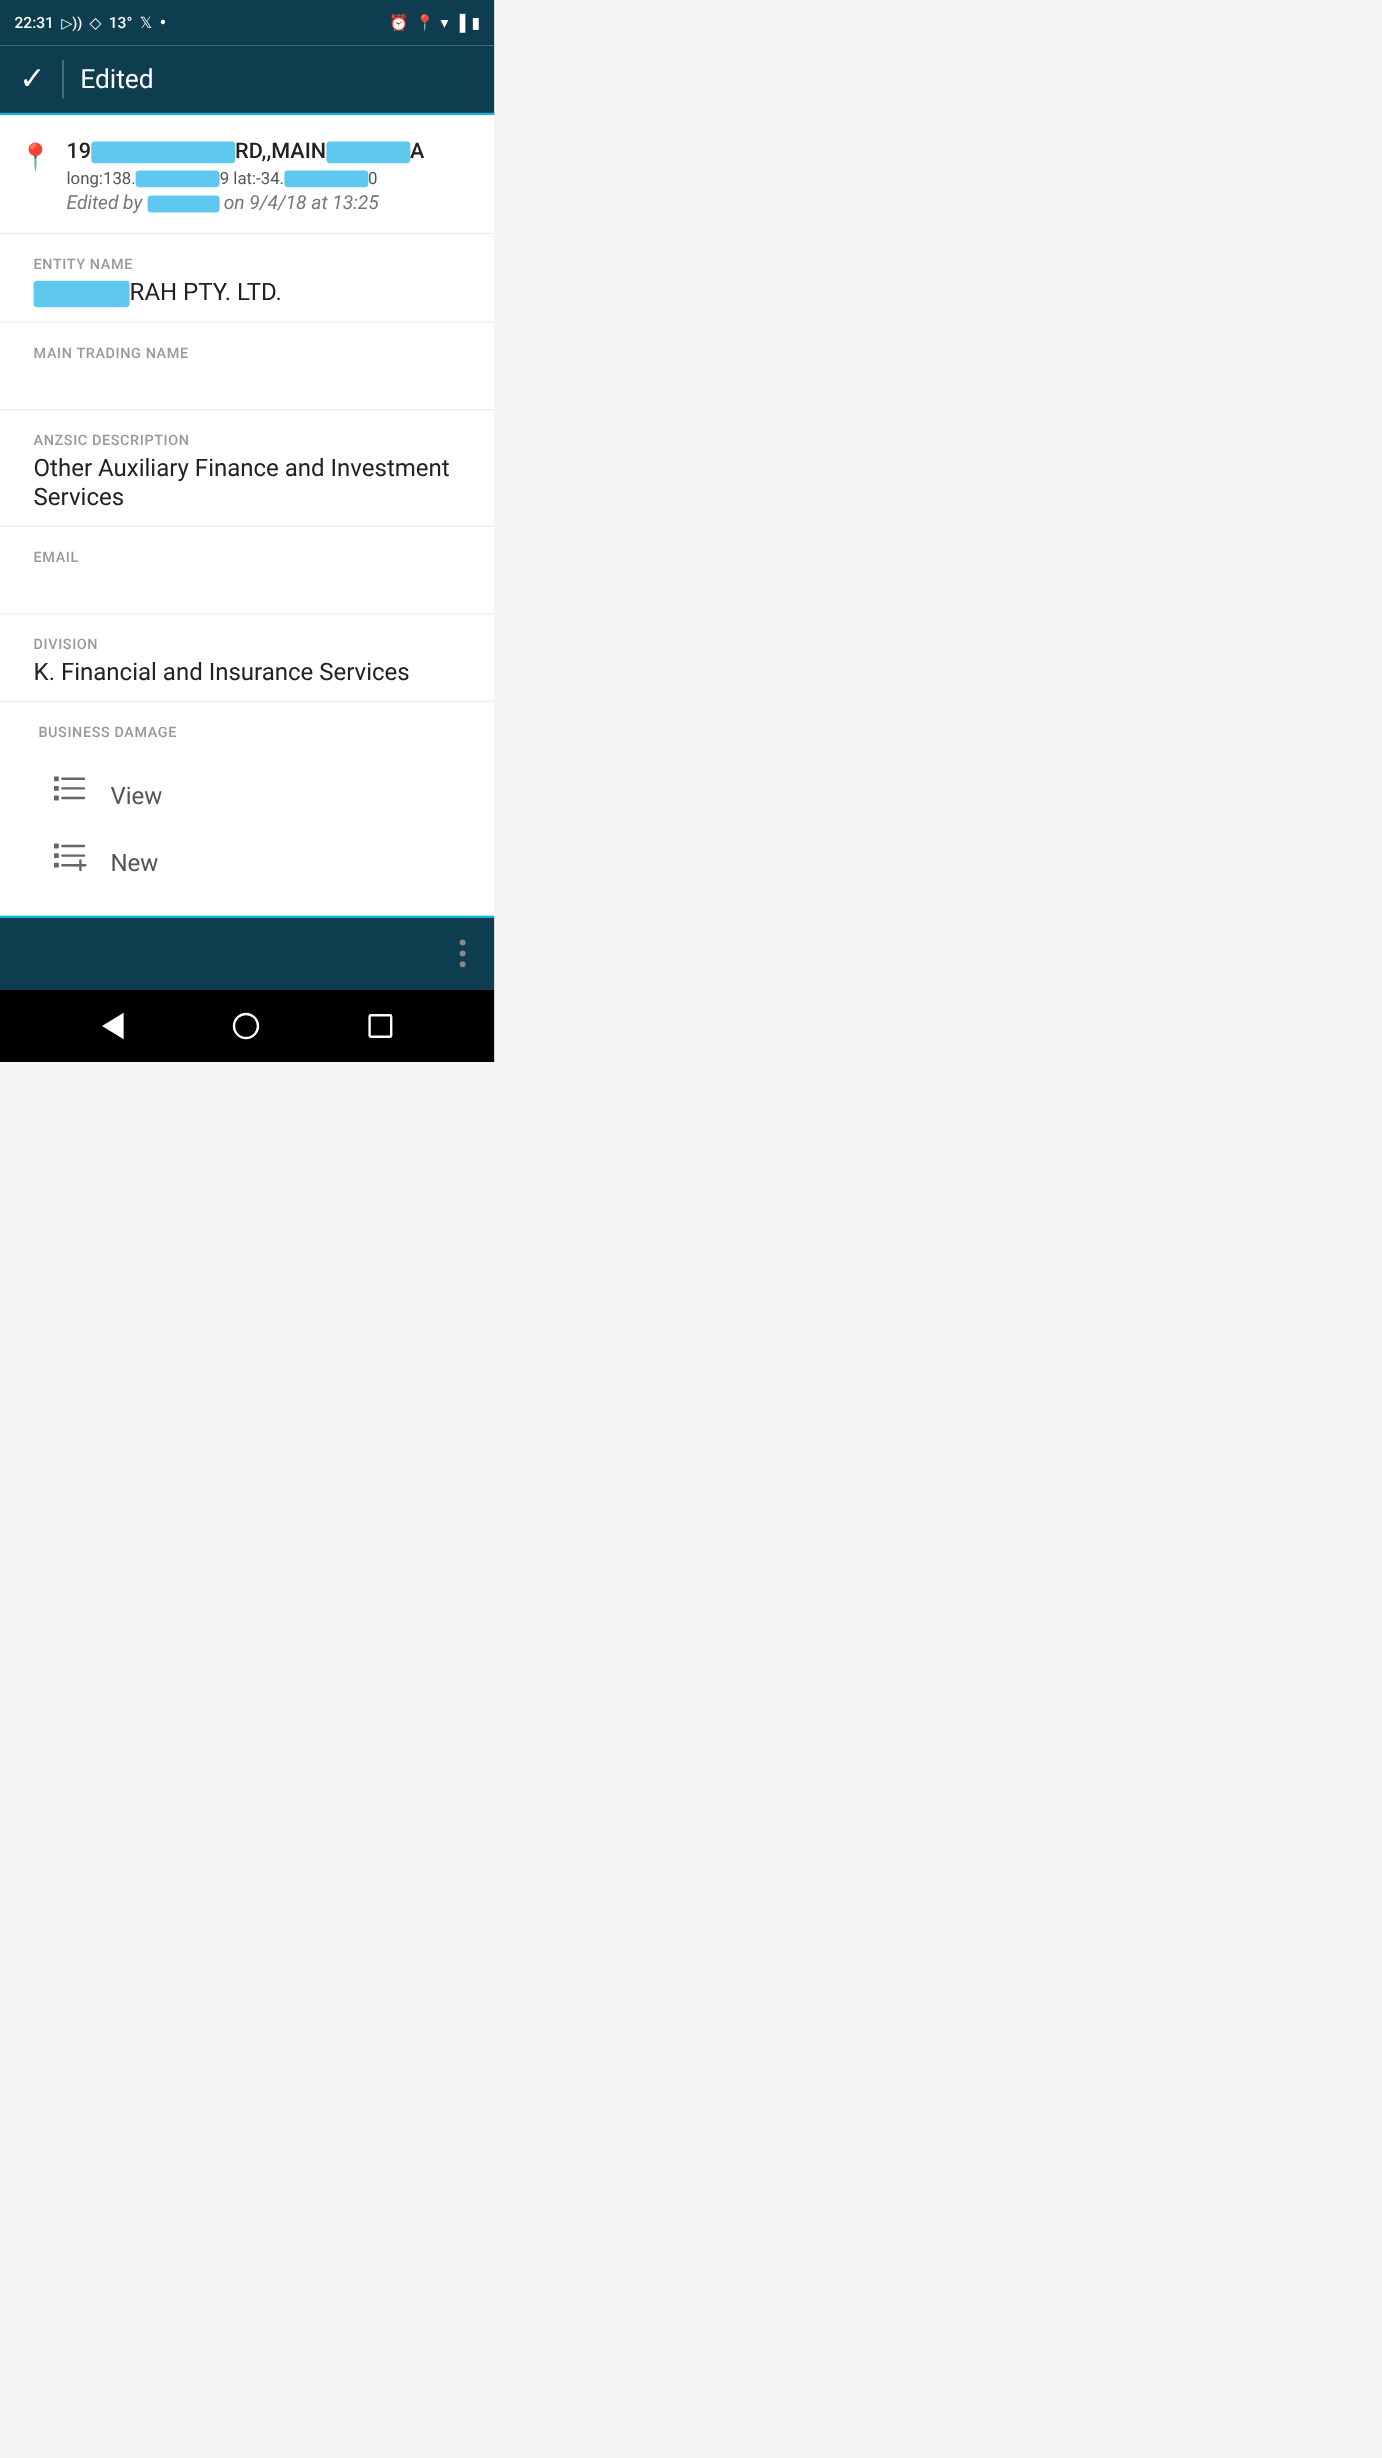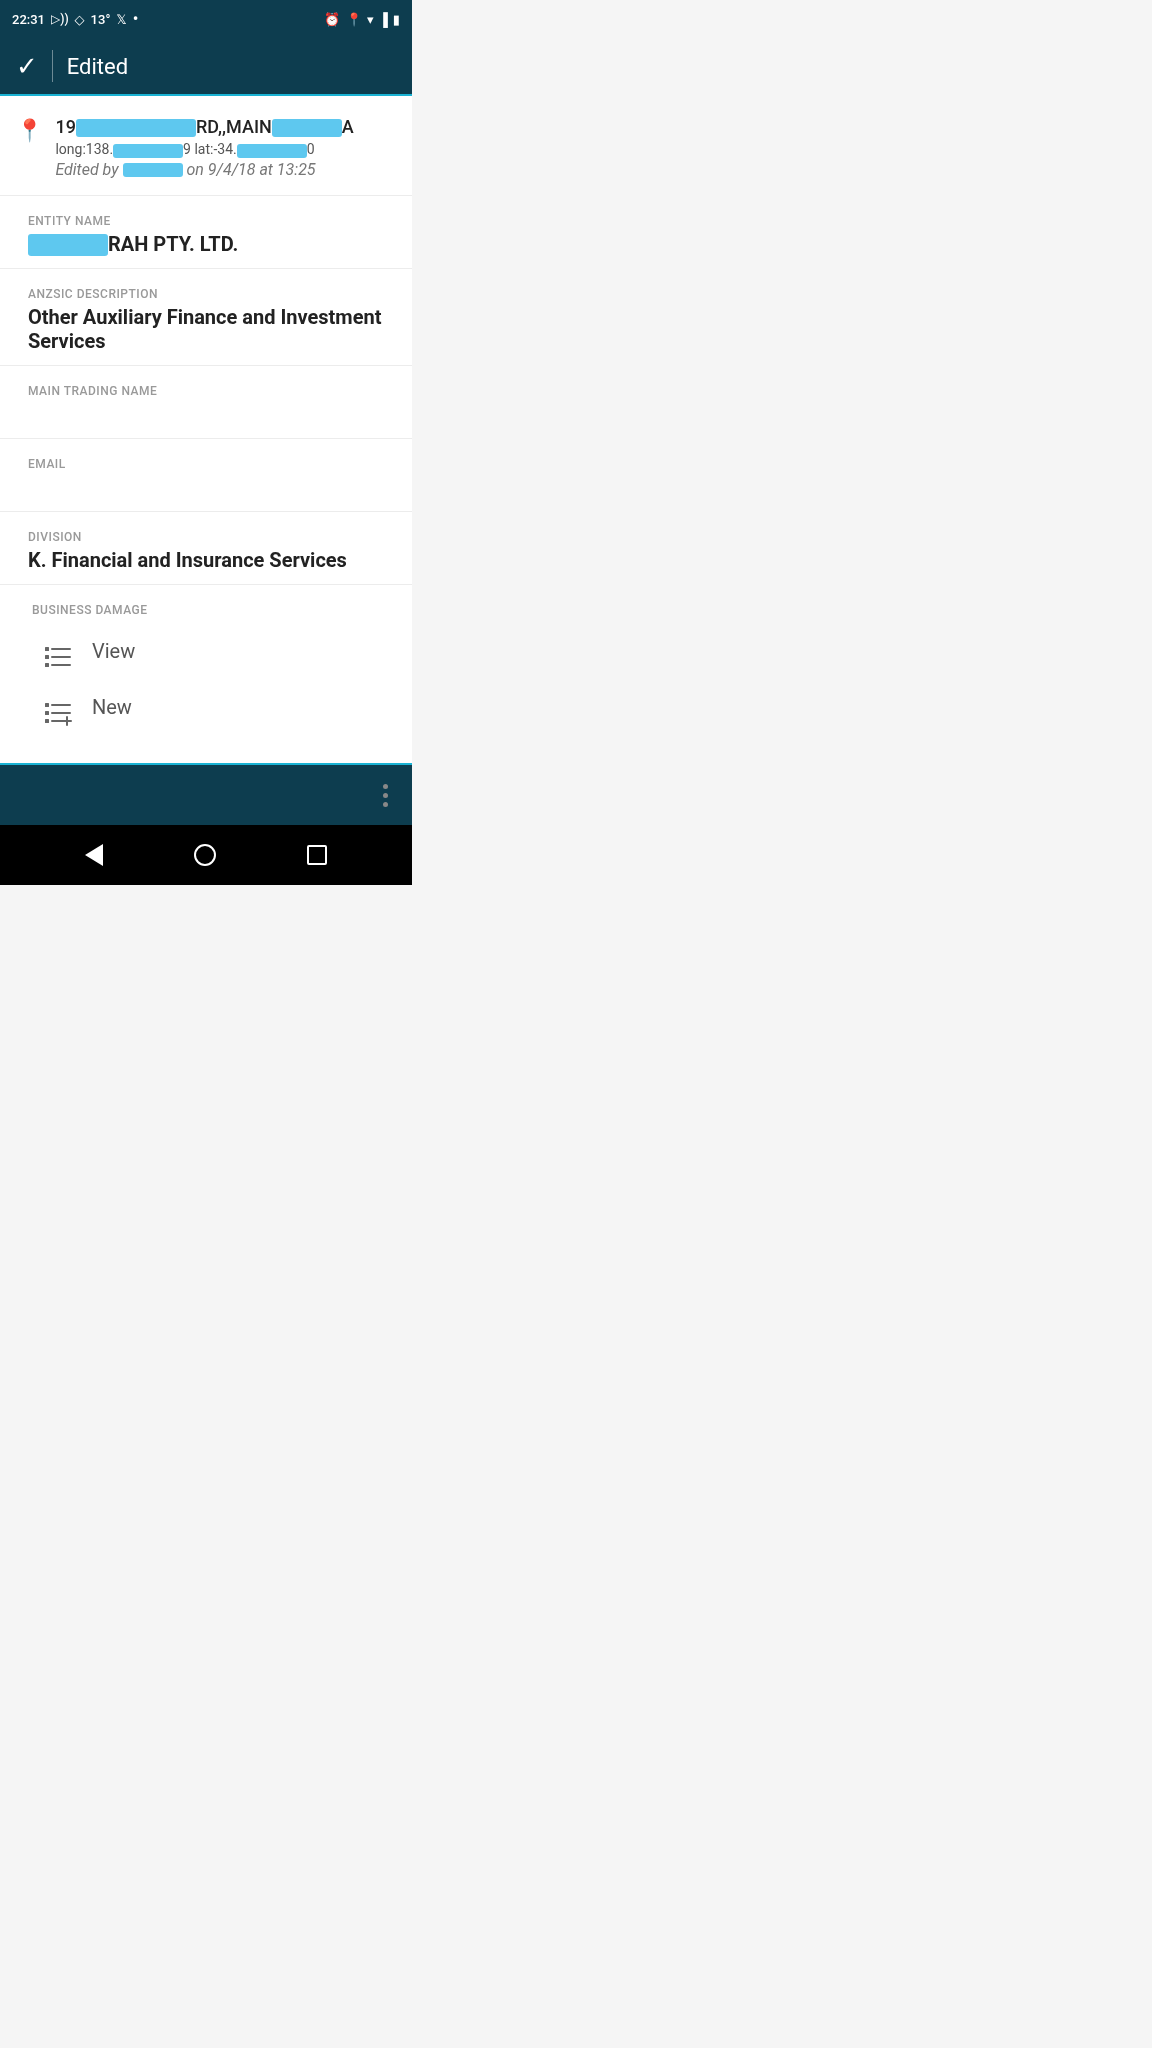--- a/index.html
+++ b/index.html
@@ -118,21 +118,21 @@
     .field-label {
       font-size: 12px;
       color: #999;
       font-weight: 500;
       letter-spacing: 0.5px;
       text-transform: uppercase;
       margin-bottom: 4px;
     }
     .field-value {
       font-size: 20px;
-      font-weight: 700;
+      font-weight: 400;
       color: #222;
     }
     .field-value-redact {
       display: inline-block;
       background: #5ec8ef;
       border-radius: 3px;
       width: 80px;
       height: 22px;
       vertical-align: middle;
     }
@@ -149,21 +149,21 @@
     .business-damage-label {
       font-size: 12px;
       color: #999;
       font-weight: 500;
       letter-spacing: 0.5px;
       text-transform: uppercase;
       margin-bottom: 12px;
     }
     .damage-action {
       display: flex;
-      align-items: flex-start;
+      align-items: flex-end;
       gap: 16px;
       padding: 10px 8px;
       cursor: pointer;
     }
     .damage-action-icon {
       width: 36px;
       height: 36px;
       display: flex;
       align-items: center;
       justify-content: center;
@@ -293,27 +293,27 @@
   </div>
 
   <div class="field-section">
     <div class="field-label">ENTITY NAME</div>
     <div class="field-value">
       <span class="field-value-redact"></span><span>RAH PTY. LTD.</span>
     </div>
   </div>
 
   <div class="field-section">
+    <div class="field-label">MAIN TRADING NAME</div>
+    <div class="field-empty"></div>
+  </div>
+
+  <div class="field-section">
     <div class="field-label">ANZSIC DESCRIPTION</div>
     <div class="field-value">Other Auxiliary Finance and Investment Services</div>
-  </div>
-
-  <div class="field-section">
-    <div class="field-label">MAIN TRADING NAME</div>
-    <div class="field-empty"></div>
   </div>
 
   <div class="field-section">
     <div class="field-label">EMAIL</div>
     <div class="field-empty"></div>
   </div>
 
   <div class="field-section">
     <div class="field-label">DIVISION</div>
     <div class="field-value">K. Financial and Insurance Services</div>

